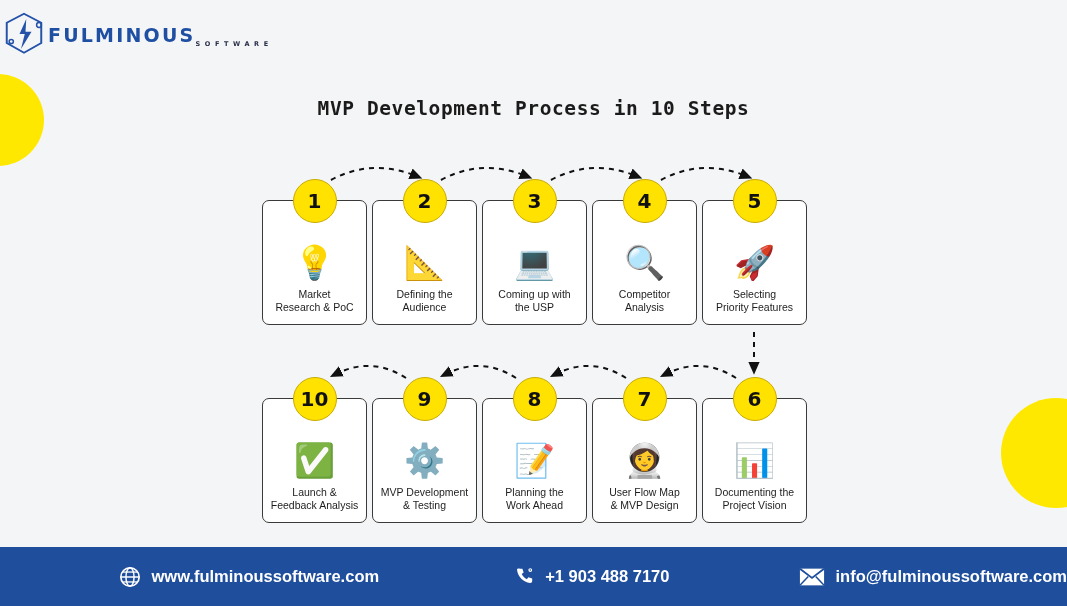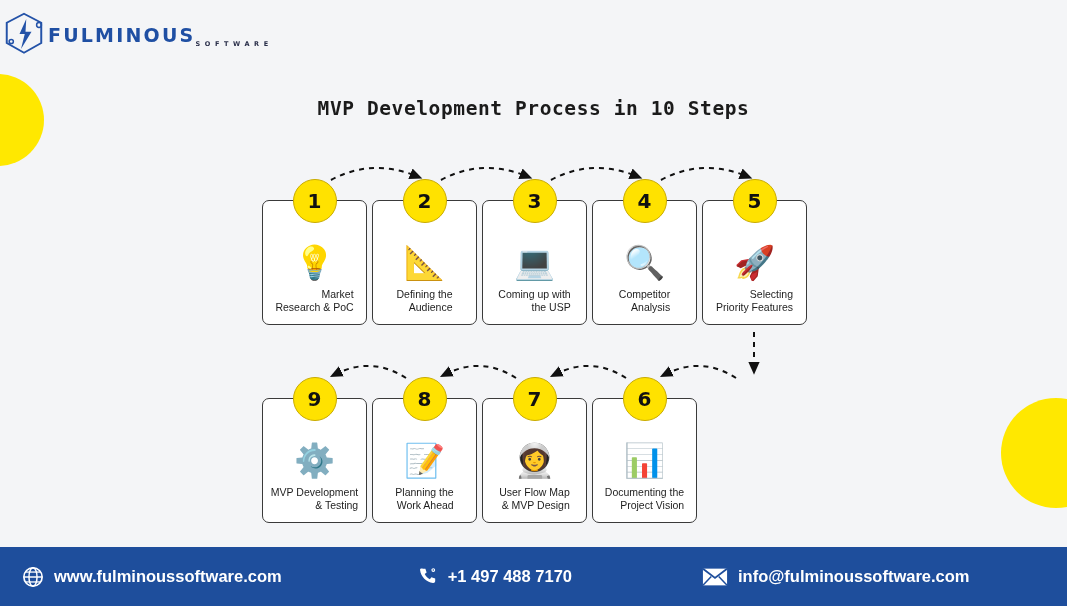--- a/index.html
+++ b/index.html
@@ -126,34 +126,35 @@
     display: flex;
     align-items: center;
     justify-content: center;
   }
 
   .card-label {
     margin-top: 7px;
     font-size: 10.5px;
     line-height: 1.28;
     color: #1d1d1d;
-    text-align: right;
+    text-align: center;
     padding: 0 4px;
   }
 
   
   .footer {
     position: absolute;
     left: 0; bottom: 0;
     width: 1067px;
     height: 59px;
     background: #1e4e9c;
     display: flex;
     align-items: center;
     z-index: 6;
+    justify-content: flex-end;
   }
   .footer-item {
     display: flex;
     align-items: center;
     gap: 10px;
     color: #ffffff;
     font-size: 16.5px;
     font-weight: bold;
     white-space: nowrap;
   }
@@ -223,20 +224,25 @@
     <div class="card-label">Competitor<br>Analysis</div>
   </div>
   <div class="card">
     <div class="badge">5</div>
     <div class="card-icon">🚀</div>
     <div class="card-label">Selecting<br>Priority Features</div>
   </div>
 </div>
 
 <div class="row row-bottom">
+  <div class="card">
+    <div class="badge">10</div>
+    <div class="card-icon">✅</div>
+    <div class="card-label">Launch &amp;<br>Feedback Analysis</div>
+  </div>
   <div class="card">
     <div class="badge">9</div>
     <div class="card-icon">⚙️</div>
     <div class="card-label">MVP Development<br>&amp; Testing</div>
   </div>
   <div class="card">
     <div class="badge">8</div>
     <div class="card-icon">📝</div>
     <div class="card-label">Planning the<br>Work Ahead</div>
   </div>
@@ -266,21 +272,21 @@
     <span>www.fulminoussoftware.com</span>
   </div>
 
   <div class="footer-item f-phone">
     <span class="footer-icon">
       <svg width="21" height="21" viewBox="0 0 24 24">
         <path d="M6.6,3 L9.6,3 L11,7.4 L8.8,9.1 C9.9,11.6 12.2,13.9 14.7,15 L16.4,12.8 L20.8,14.2 L20.8,17.2 C20.8,18.6 19.6,19.6 18.3,19.4 C10.6,18.5 4.4,12.3 3.5,4.6 C3.3,3.3 4.3,2.9 6.6,3 Z" fill="#fff"></path>
         <circle cx="18.6" cy="4.6" r="1.5" fill="none" stroke="#fff" stroke-width="1.3"></circle>
       </svg>
     </span>
-    <span>+1 497 488 7170</span>
+    <span>+1 903 488 7170</span>
   </div>
 
   <div class="footer-item f-mail">
     <span class="footer-icon">
       <svg width="26" height="20" viewBox="0 0 28 20">
         <rect x="1" y="1" width="26" height="18" fill="#fff"></rect>
         <path d="M1,1 L14,11 L27,1" fill="none" stroke="#1e4e9c" stroke-width="2"></path>
         <path d="M1,19 L10,9.5 M27,19 L18,9.5" stroke="#1e4e9c" stroke-width="1.6" fill="none"></path>
       </svg>
     </span>

